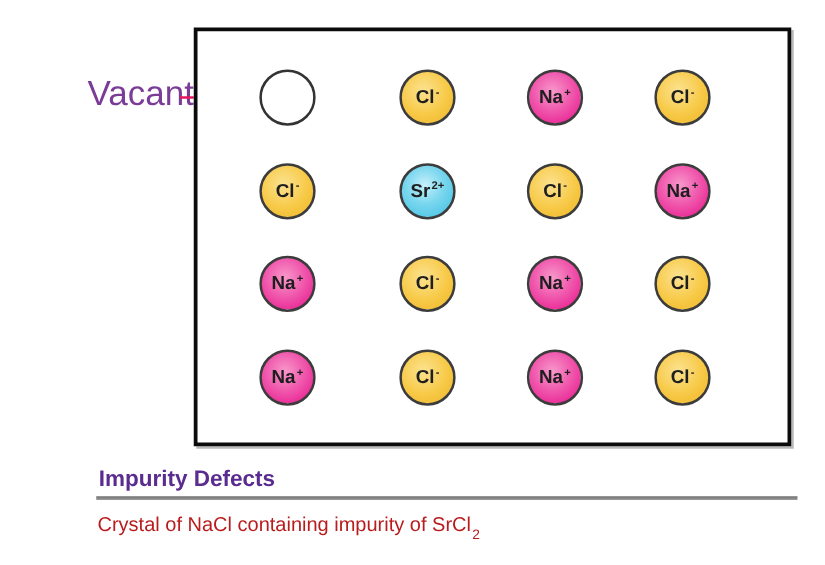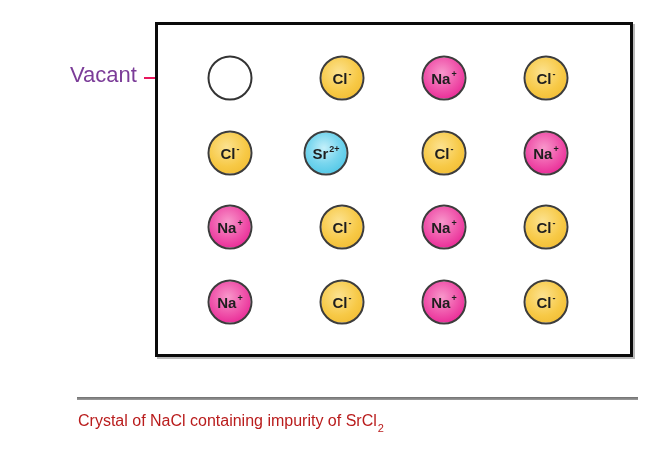--- a/index.html
+++ b/index.html
@@ -63,21 +63,21 @@
   }
   .ion-vacant-site {
     background: #ffffff;
     border-color: #333333;
   }
   
   .vacant-label {
     position: absolute;
     left: 44px;
     top: 63px;
-    font-size: 22px;
+    font-size: 28px;
     line-height: 23px;
     color: #7b3c98;
     white-space: nowrap;
   }
   .vacant-label .l1 { padding-left: 26px; }
   
   .pointer-arrow {
     position: absolute;
     left: 144px;
     top: 70px;
@@ -158,21 +158,21 @@
         <span class="chg">+</span>
       </div>
       <div class="ion ion-chloride" style="left: 388px; top: 53px;">
         <span class="sym">Cl</span>
         <span class="chg">-</span>
       </div>
       <div class="ion ion-chloride" style="left: 72px; top: 128px;">
         <span class="sym">Cl</span>
         <span class="chg">-</span>
       </div>
-      <div class="ion ion-strontium" style="left: 168px; top: 128px;">
+      <div class="ion ion-strontium" style="left: 184px; top: 128px;">
         <span class="sym">Sr</span>
         <span class="chg">2+</span>
       </div>
       <div class="ion ion-chloride" style="left: 286px; top: 128px;">
         <span class="sym">Cl</span>
         <span class="chg">-</span>
       </div>
       <div class="ion ion-sodium" style="left: 388px; top: 128px;">
         <span class="sym">Na</span>
         <span class="chg">+</span>
@@ -204,19 +204,20 @@
       <div class="ion ion-sodium" style="left: 286px; top: 277px;">
         <span class="sym">Na</span>
         <span class="chg">+</span>
       </div>
       <div class="ion ion-chloride" style="left: 388px; top: 277px;">
         <span class="sym">Cl</span>
         <span class="chg">-</span>
       </div>
     </div>
 
+  <div class="heading">Impurity Defects</div>
   <div class="heading-rule"></div>
 
   <div class="caption">
     <span>Crystal of NaCl containing impurity of SrCl</span><sub>2</sub>
   </div>
 
 </div>
 
 </body></html>

